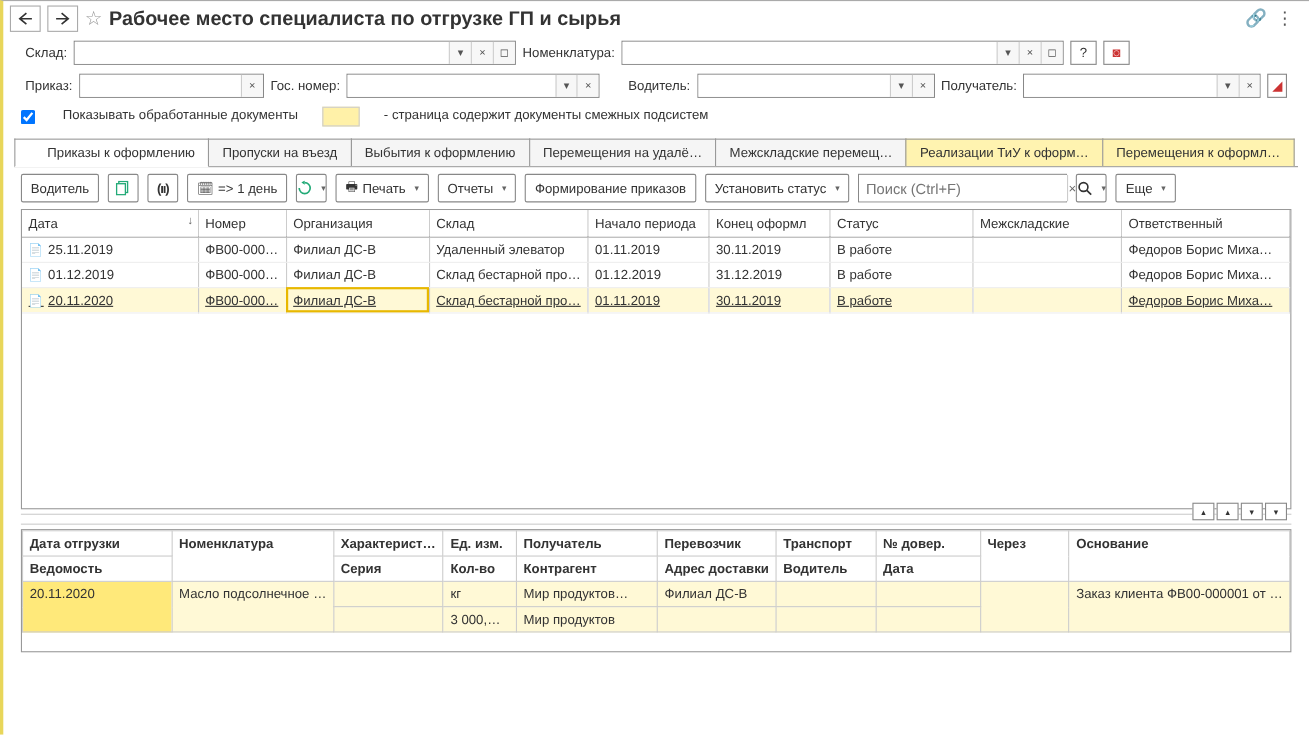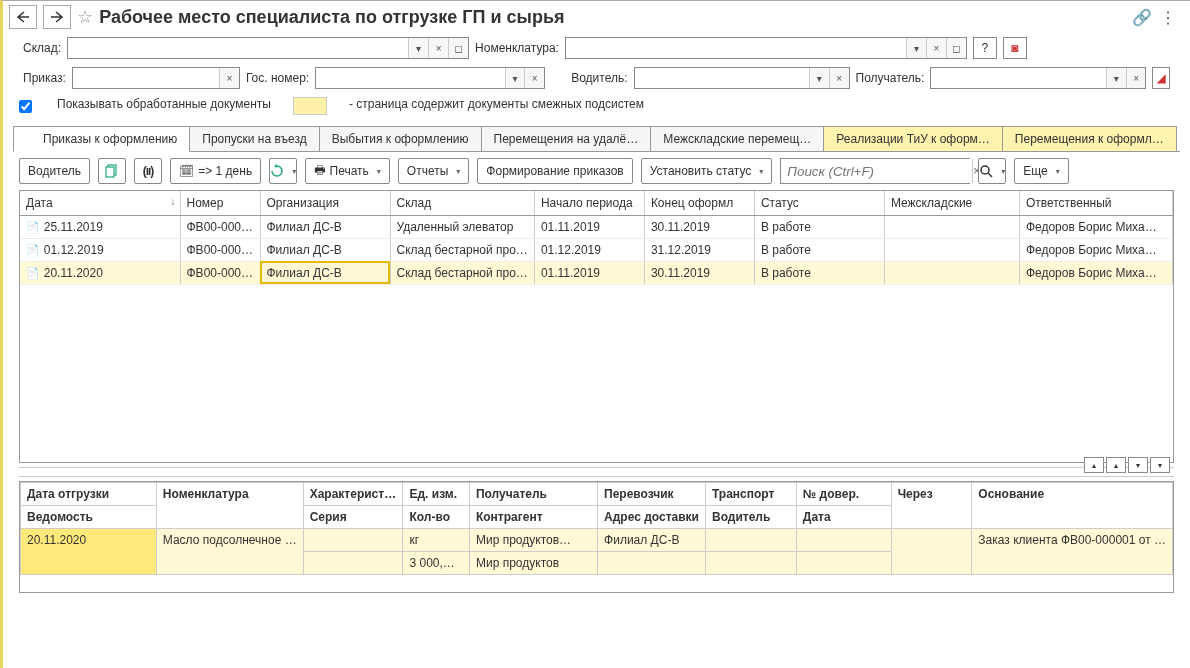--- a/index.html
+++ b/index.html
@@ -143,21 +143,21 @@
   .tbtn .dd { font-size: 8px; margin-left: 4px; color: #666; }
   .search-group {
     display: flex;
     align-items: stretch;
     border: 1px solid #888;
     height: 26px;
     width: 190px;
   }
   .search-group input {
     border: none; outline: none; flex: 1; padding: 0 6px;
-    font-style: italic; color: #ef4444;
+    color: #ef4444;
   }
   .search-clear {
     width: 22px; display: flex; align-items: center; justify-content: center;
     border-left: 1px solid #ccc; cursor: pointer; color: #666;
   }
   .table-wrap {
     margin: 0 16px;
     border: 1px solid #999;
     height: 273px;
     overflow: hidden;
@@ -178,21 +178,21 @@
   }
   .grid th {
     background: #fff;
     font-weight: normal;
     border-bottom: 1px solid #999;
     height: 24px;
     position: relative;
   }
   .grid tbody tr:nth-child(odd) { background: #fff; }
   .grid tbody tr:nth-child(even) { background: #fff; }
-  .grid tbody tr.hl td { background: #fff9d6; }
+  .grid tbody tr.hl td { background: #fff9d6; text-decoration: underline; }
   .cell-selected {
     outline: 2px solid #e8b800;
     outline-offset: -2px;
   }
   .sort-icon { font-size: 10px; color: #666; position: absolute; right: 4px; }
   .doc-icon { color: #888; font-size: 11px; margin-right: 4px; }
   .splitter {
     margin: 4px 16px;
     height: 10px;
     border-top: 1px solid #ccc;

